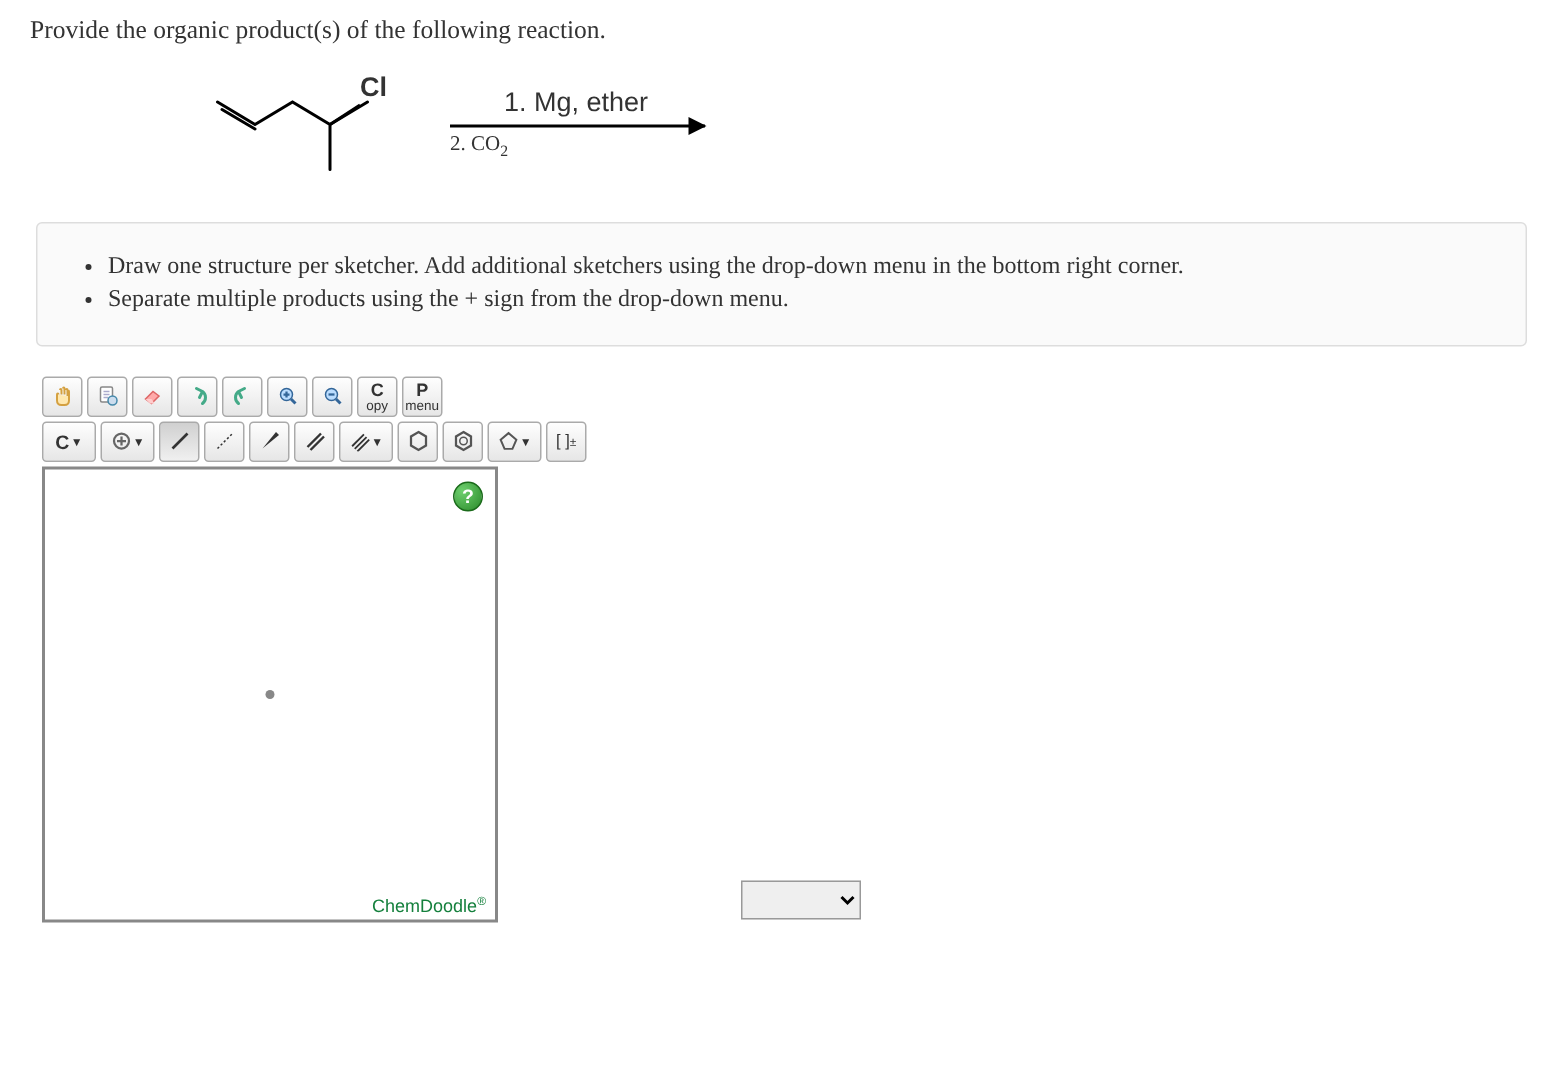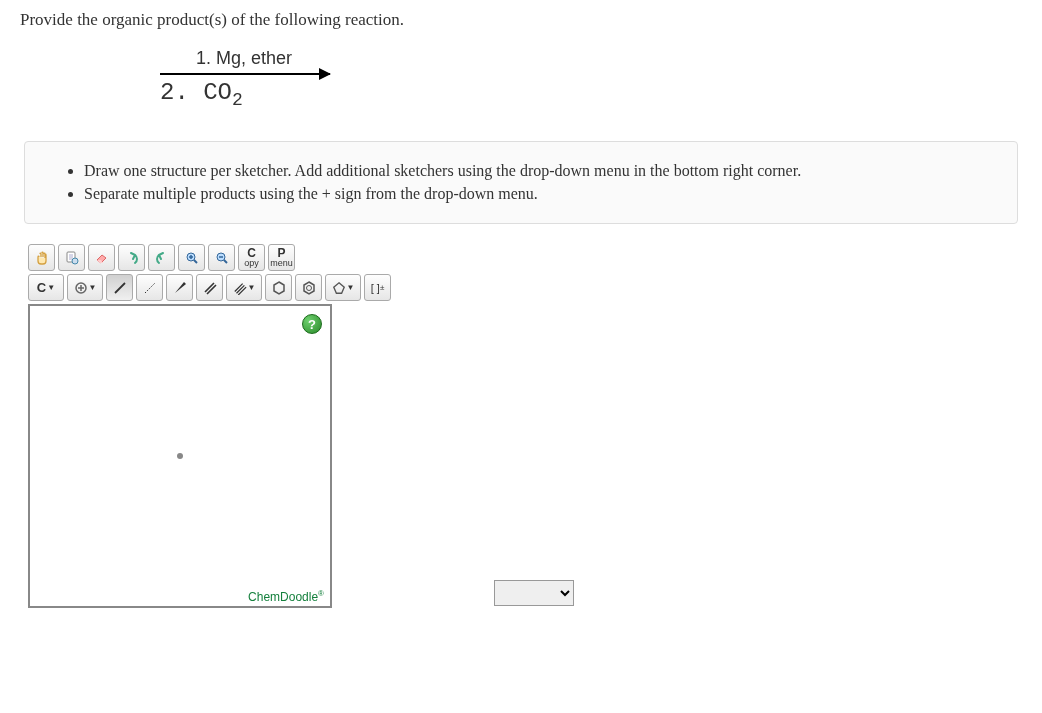--- a/index.html
+++ b/index.html
@@ -5,23 +5,23 @@
     * { box-sizing: border-box; margin: 0; padding: 0; }
     body { font-family: Georgia, 'Times New Roman', serif; color: #333; background: #fff; padding: 10px 20px; }
     .question { font-size: 17px; margin-bottom: 18px; }
     .reaction { display: flex; align-items: center; margin-left: 120px; margin-bottom: 30px; }
     .reactant { position: relative; width: 140px; height: 70px; }
     .cl-label { position: absolute; top: 0; left: 100px; font-family: Arial, sans-serif; font-size: 18px; font-weight: bold; }
     .arrow-section { margin-left: 20px; }
     .reagents-top { font-family: Arial, sans-serif; font-size: 18px; margin-bottom: 4px; margin-left: 36px; }
     .arrow-line { position: relative; width: 170px; height: 2px; background: #000; }
     .arrow-head { position: absolute; right: -1px; top: -5px; width: 0; height: 0; border-left: 12px solid #000; border-top: 6px solid transparent; border-bottom: 6px solid transparent; }
-    .reagents-bottom { font-family: Liberation Mono, monospace; font-size: 24px; margin-top: 4px; line-height: 1.2; }
+    .reagents-bottom { font-family: Liberation Serif, serif; font-size: 14px; margin-top: 4px; line-height: 1.2; }
     sub { font-size: 0.75em; }
-    .instructions-box { border: 1px solid #ddd; border-radius: 4px; background: #fafafa; padding: 18px 34px; margin: 0 4px 20px 4px; }
+    .instructions-box { border: 1px solid #ddd; border-radius: 4px; background: #fafafa; padding: 18px 22px; margin: 0 4px 20px 4px; }
     .instructions-box ul { list-style: disc; margin-left: 25px; font-size: 16px; line-height: 1.4; }
     .sketcher-wrap { margin-left: 8px; }
     .toolbar { display: flex; gap: 3px; margin-bottom: 3px; flex-wrap: wrap; }
     .tool-btn { width: 27px; height: 27px; border: 1px solid #aaa; border-radius: 3px; background: linear-gradient(#fefefe, #e6e6e6); display: flex; align-items: center; justify-content: center; font-size: 11px; font-family: Arial, sans-serif; cursor: pointer; position: relative; }
     .tool-btn.wide { width: 36px; }
     .tool-btn.text { flex-direction: column; line-height: 1; font-size: 9px; }
     .tool-btn.text .top { font-weight: bold; font-size: 12px; }
     .tool-btn .caret { font-size: 8px; margin-left: 1px; }
     .tool-btn.active { background: linear-gradient(#d0d0d0, #f0f0f0); }
     .canvas-row { display: flex; align-items: flex-end; gap: 12px; }
@@ -31,20 +31,27 @@
     .brand { position: absolute; bottom: 2px; right: 6px; font-family: Arial; font-size: 12px; color: #15803d; }
     .brand sup { font-size: 8px; }
     .sketcher-select { width: 80px; height: 26px; border: 1px solid #999; font-size: 14px; margin-left: 150px; margin-bottom: 2px; }
   </style>
 </head>
 <body>
 
 <div class="question">Provide the organic product(s) of the following reaction.</div>
 
 <div class="reaction">
+  <div class="reactant">
+    <svg width="140" height="70" viewBox="0 0 140 70">
+      <path d="M 5 20 L 30 35 L 55 20 L 80 35 L 105 20 M 80 35 L 80 65 M 8 25 L 30 38" stroke="#000" stroke-width="2" fill="none" stroke-linecap="round"></path>
+      <path d="M 80 35 L 100 22" stroke="#000" stroke-width="2" fill="none"></path>
+    </svg>
+    <span class="cl-label">Cl</span>
+  </div>
   <div class="arrow-section">
     <div class="reagents-top">1. Mg, ether</div>
     <div class="arrow-line">
         <div class="arrow-head"></div>
       </div>
     <div class="reagents-bottom">
       <div><span>2. CO</span><sub>2</sub></div>
     </div>
   </div>
 </div>

